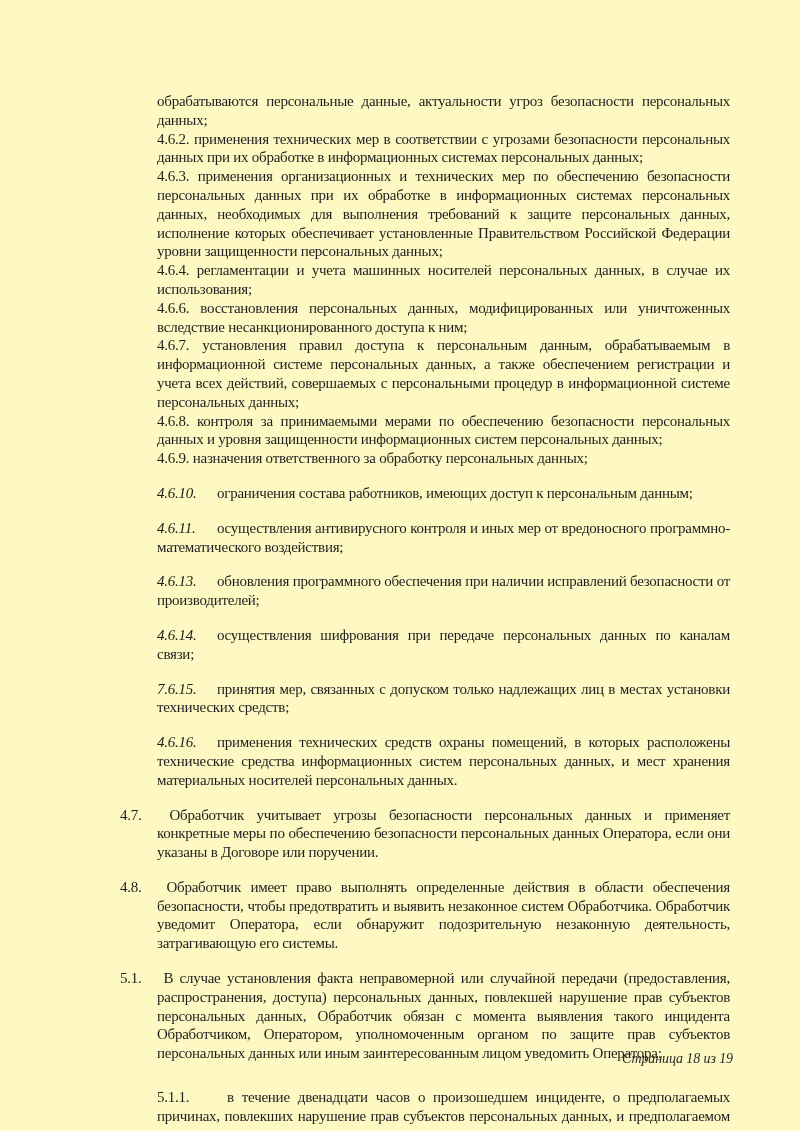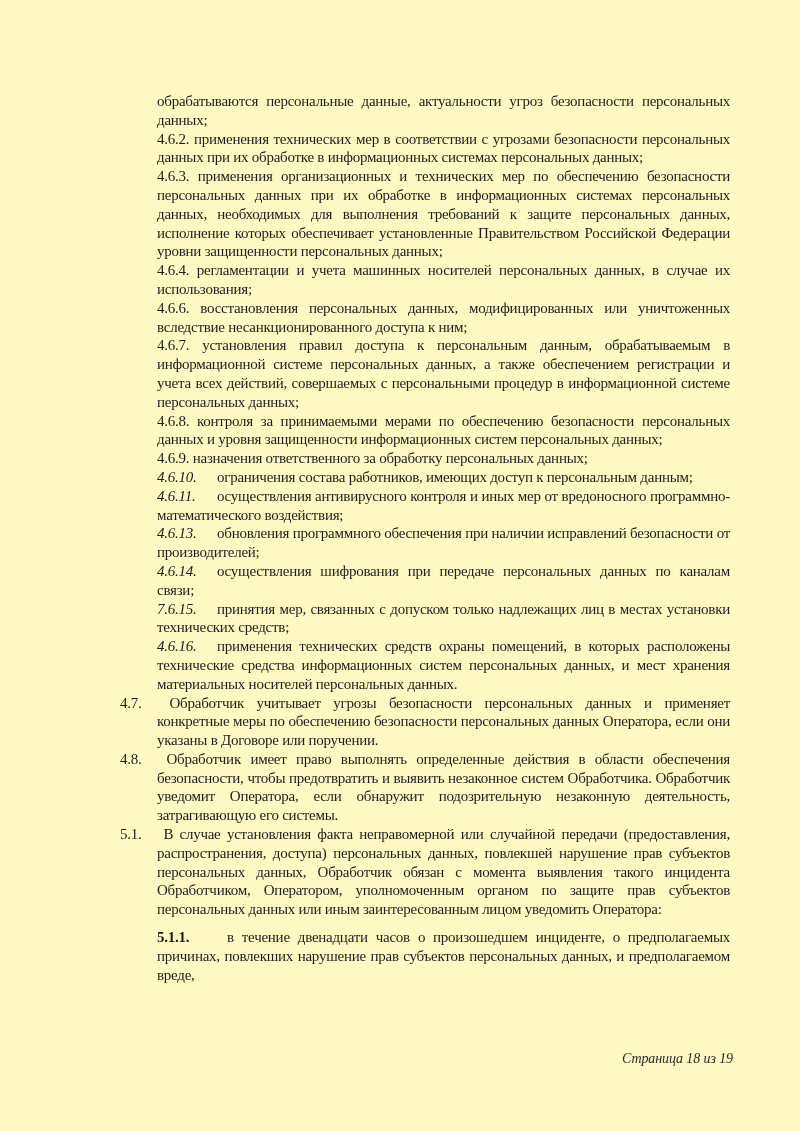--- a/index.html
+++ b/index.html
@@ -18,39 +18,38 @@
     right: 70px;
     top: 92px;
   }
   .para {
     margin: 0;
     font-size: 15px;
     line-height: 18.8px;
     letter-spacing: -0.25px;
     text-align: justify;
   }
-  .para .num { white-space: nowrap; }
+  .para .num { white-space: nowrap; margin-top: 16px; }
   
   .para.top .num {
     display: inline-block;
     width: 37px;
     margin-left: -37px;
   }
   
   .para.sub2 .num {
     display: inline-block;
     width: 60px;
     font-style: italic;
   }
   
   .para.subsub { margin-top: 9px; text-align-last: justify; }
   .para.subsub .num {
     display: inline-block;
     width: 70px;
-    font-weight: bold;
   }
   
   .para.heading {
     margin-top: 13px;
     text-align: left;
     font-weight: bold;
   }
   .para.heading .num {
     display: inline-block;
     width: 51px;

